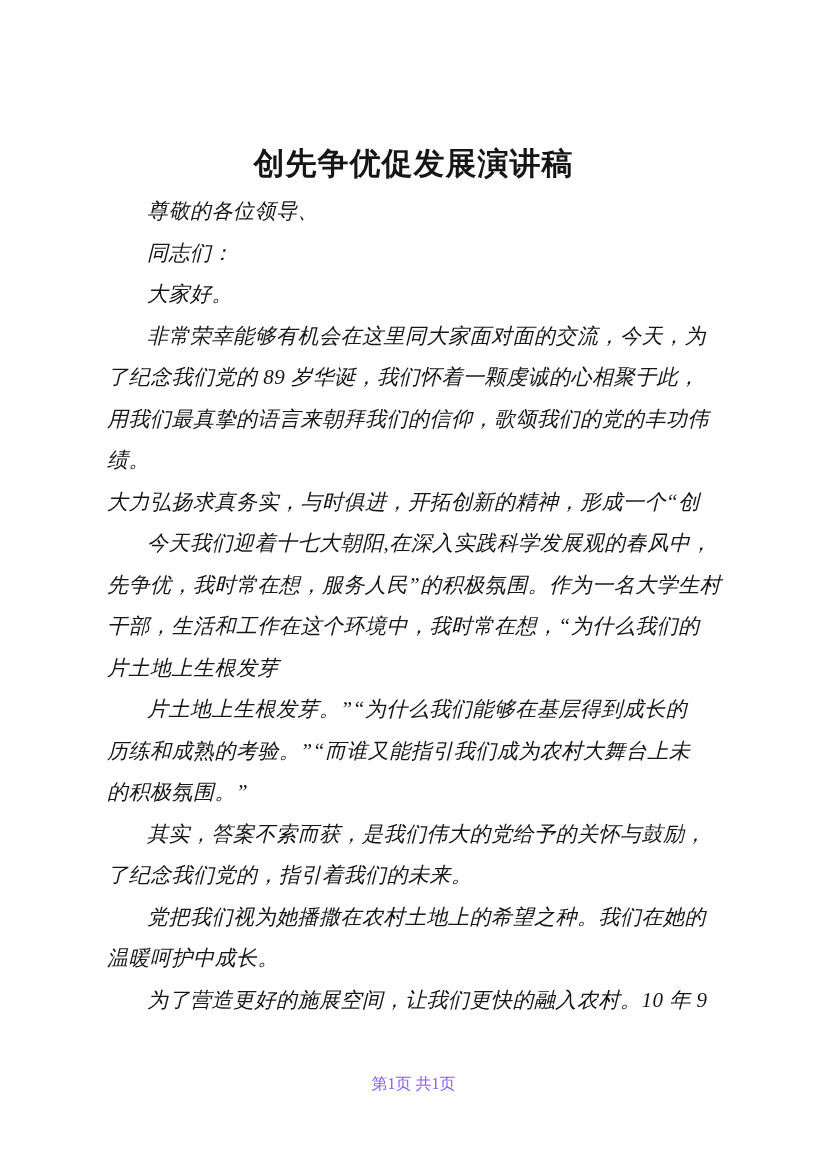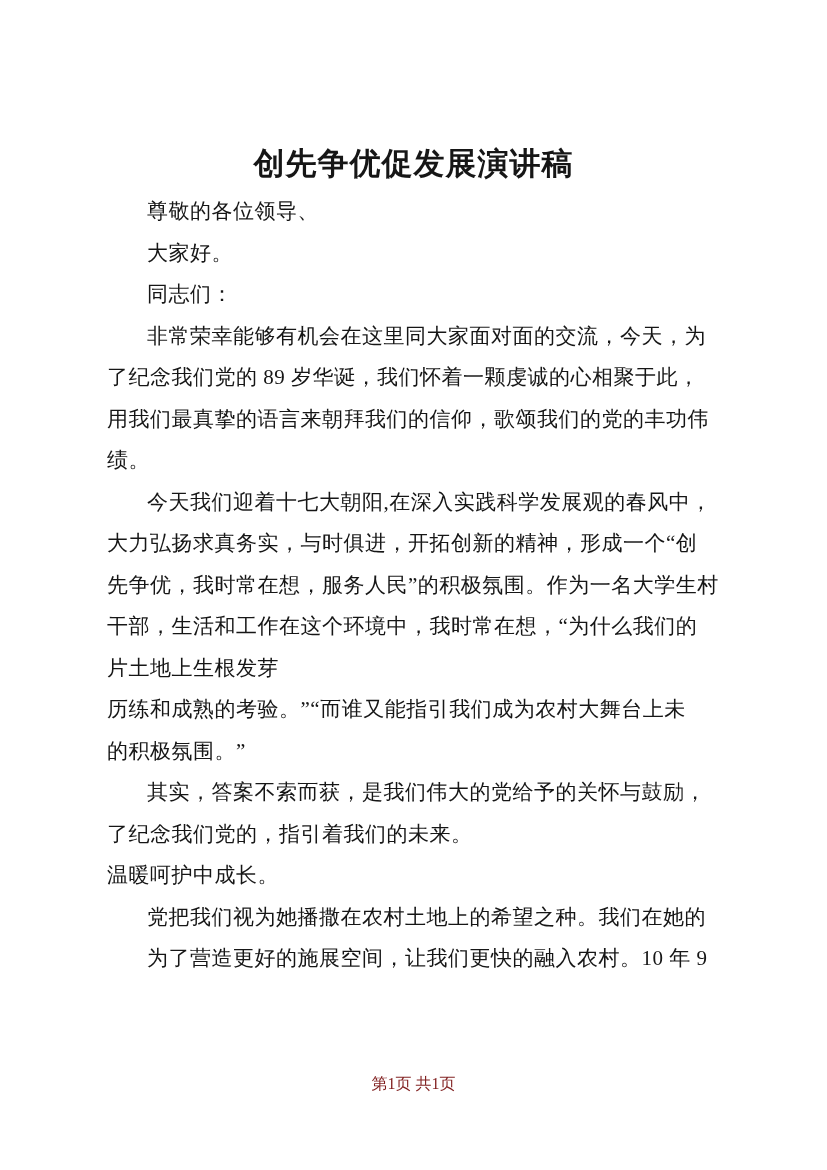--- a/index.html
+++ b/index.html
@@ -37,84 +37,86 @@
     font-size: 21px;
   }
 
   .para { }
 
   .line {
     height: 41.5px;
     line-height: 41.5px;
     white-space: nowrap;
     letter-spacing: 0.5px;
+    font-style: italic;
   }
 
   .line.indent { text-indent: 40px; }
 
   .page-footer {
     position: absolute;
     top: 1072px;
     left: 0;
     width: 100%;
     text-align: center;
     font-size: 16px;
     line-height: 24px;
-    color: #7f1d1d;
+    color: #8b5cf6;
   }
 </style>
 </head>
 <body>
 
 <div class="page">
 
   <h1 class="doc-title">创先争优促发展演讲稿</h1>
 
   <div class="body-text">
 
     <div class="para">
       <div class="line indent">尊敬的各位领导、</div>
     </div>
 
     <div class="para">
-      <div class="line indent">大家好。</div>
+      <div class="line indent">同志们：</div>
     </div>
 
     <div class="para">
-      <div class="line indent">同志们：</div>
+      <div class="line indent">大家好。</div>
     </div>
 
     <div class="para">
       <div class="line indent">非常荣幸能够有机会在这里同大家面对面的交流，今天，为</div>
       <div class="line">了纪念我们党的 89 岁华诞，我们怀着一颗虔诚的心相聚于此，</div>
       <div class="line">用我们最真挚的语言来朝拜我们的信仰，歌颂我们的党的丰功伟</div>
       <div class="line">绩。</div>
     </div>
 
     <div class="para">
+      <div class="line">大力弘扬求真务实，与时俱进，开拓创新的精神，形成一个“创</div>
       <div class="line indent">今天我们迎着十七大朝阳,在深入实践科学发展观的春风中，</div>
-      <div class="line">大力弘扬求真务实，与时俱进，开拓创新的精神，形成一个“创</div>
       <div class="line">先争优，我时常在想，服务人民”的积极氛围。作为一名大学生村</div>
       <div class="line">干部，生活和工作在这个环境中，我时常在想，“为什么我们的</div>
       <div class="line">片土地上生根发芽</div>
     </div>
 
     <div class="para">
+      <div class="line indent">片土地上生根发芽。”“为什么我们能够在基层得到成长的</div>
       <div class="line">历练和成熟的考验。”“而谁又能指引我们成为农村大舞台上未</div>
       <div class="line">的积极氛围。”</div>
     </div>
 
     <div class="para">
       <div class="line indent">其实，答案不索而获，是我们伟大的党给予的关怀与鼓励，</div>
       <div class="line">了纪念我们党的，指引着我们的未来。</div>
     </div>
 
     <div class="para">
+      <div class="line indent">党把我们视为她播撒在农村土地上的希望之种。我们在她的</div>
       <div class="line">温暖呵护中成长。</div>
-      <div class="line indent">党把我们视为她播撒在农村土地上的希望之种。我们在她的</div>
     </div>
 
     <div class="para">
       <div class="line indent">为了营造更好的施展空间，让我们更快的融入农村。10 年 9</div>
     </div>
 
   </div>
 
   <div class="page-footer">
     <span>第1页 共1页</span>

